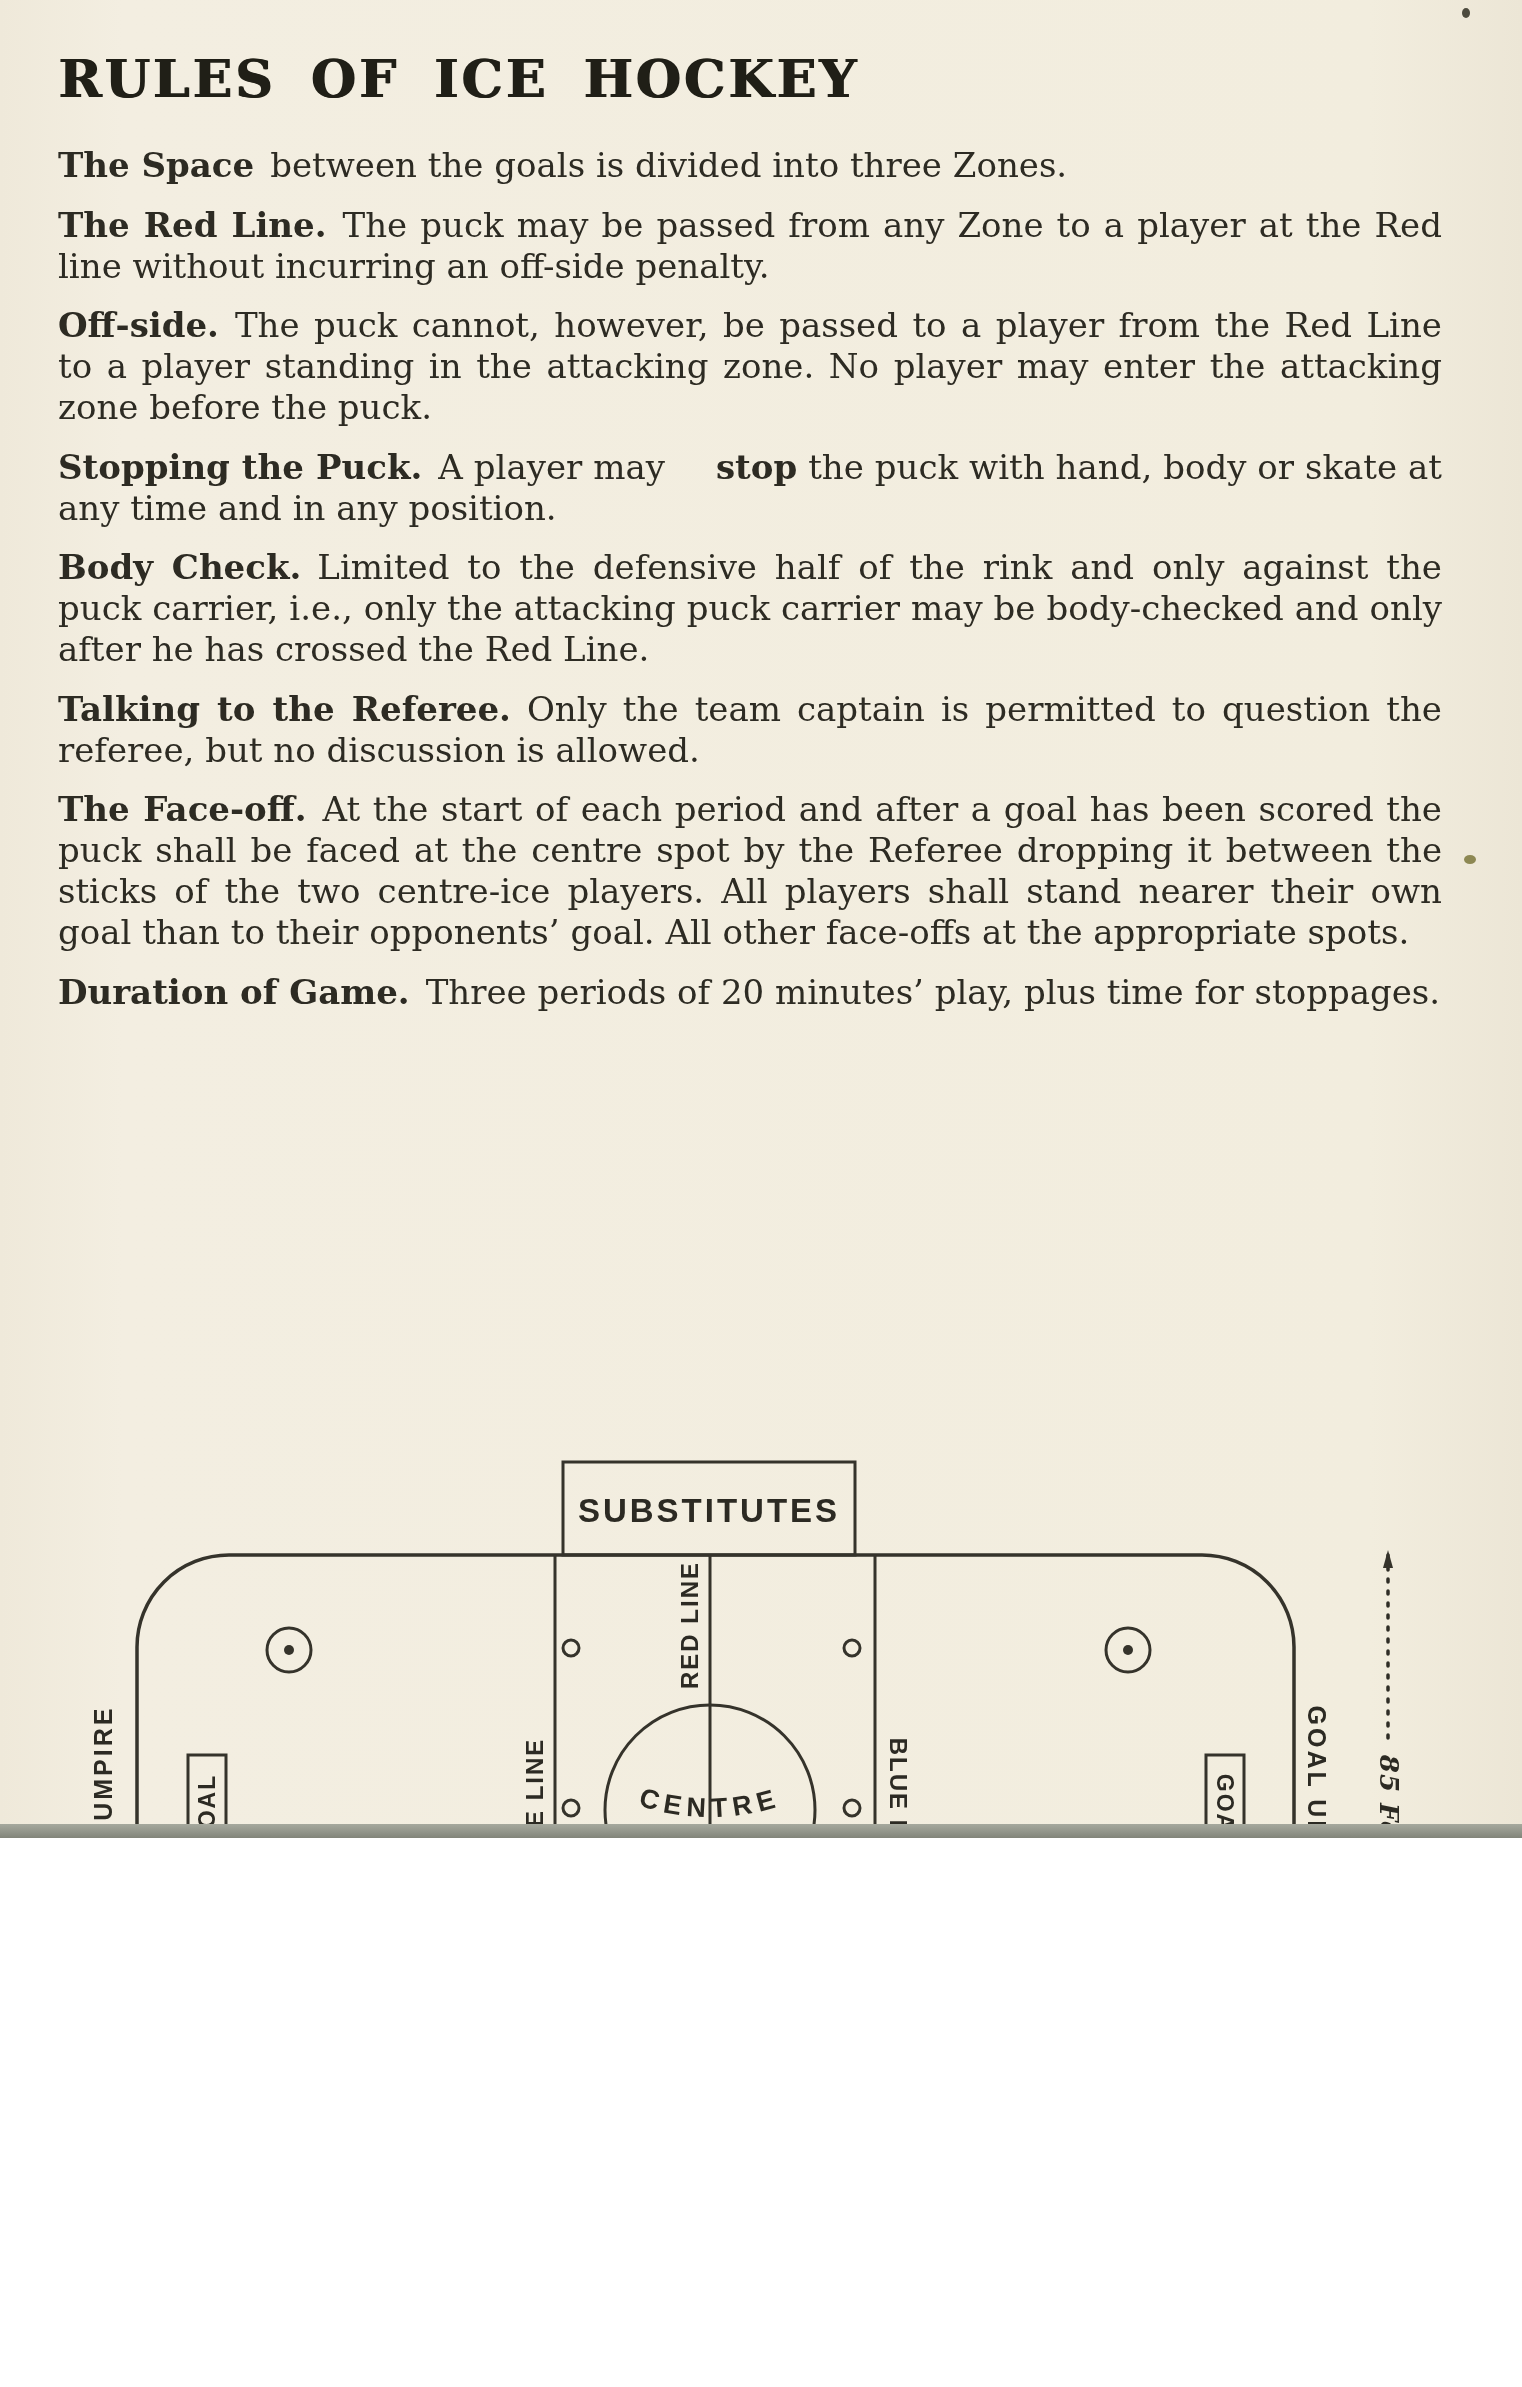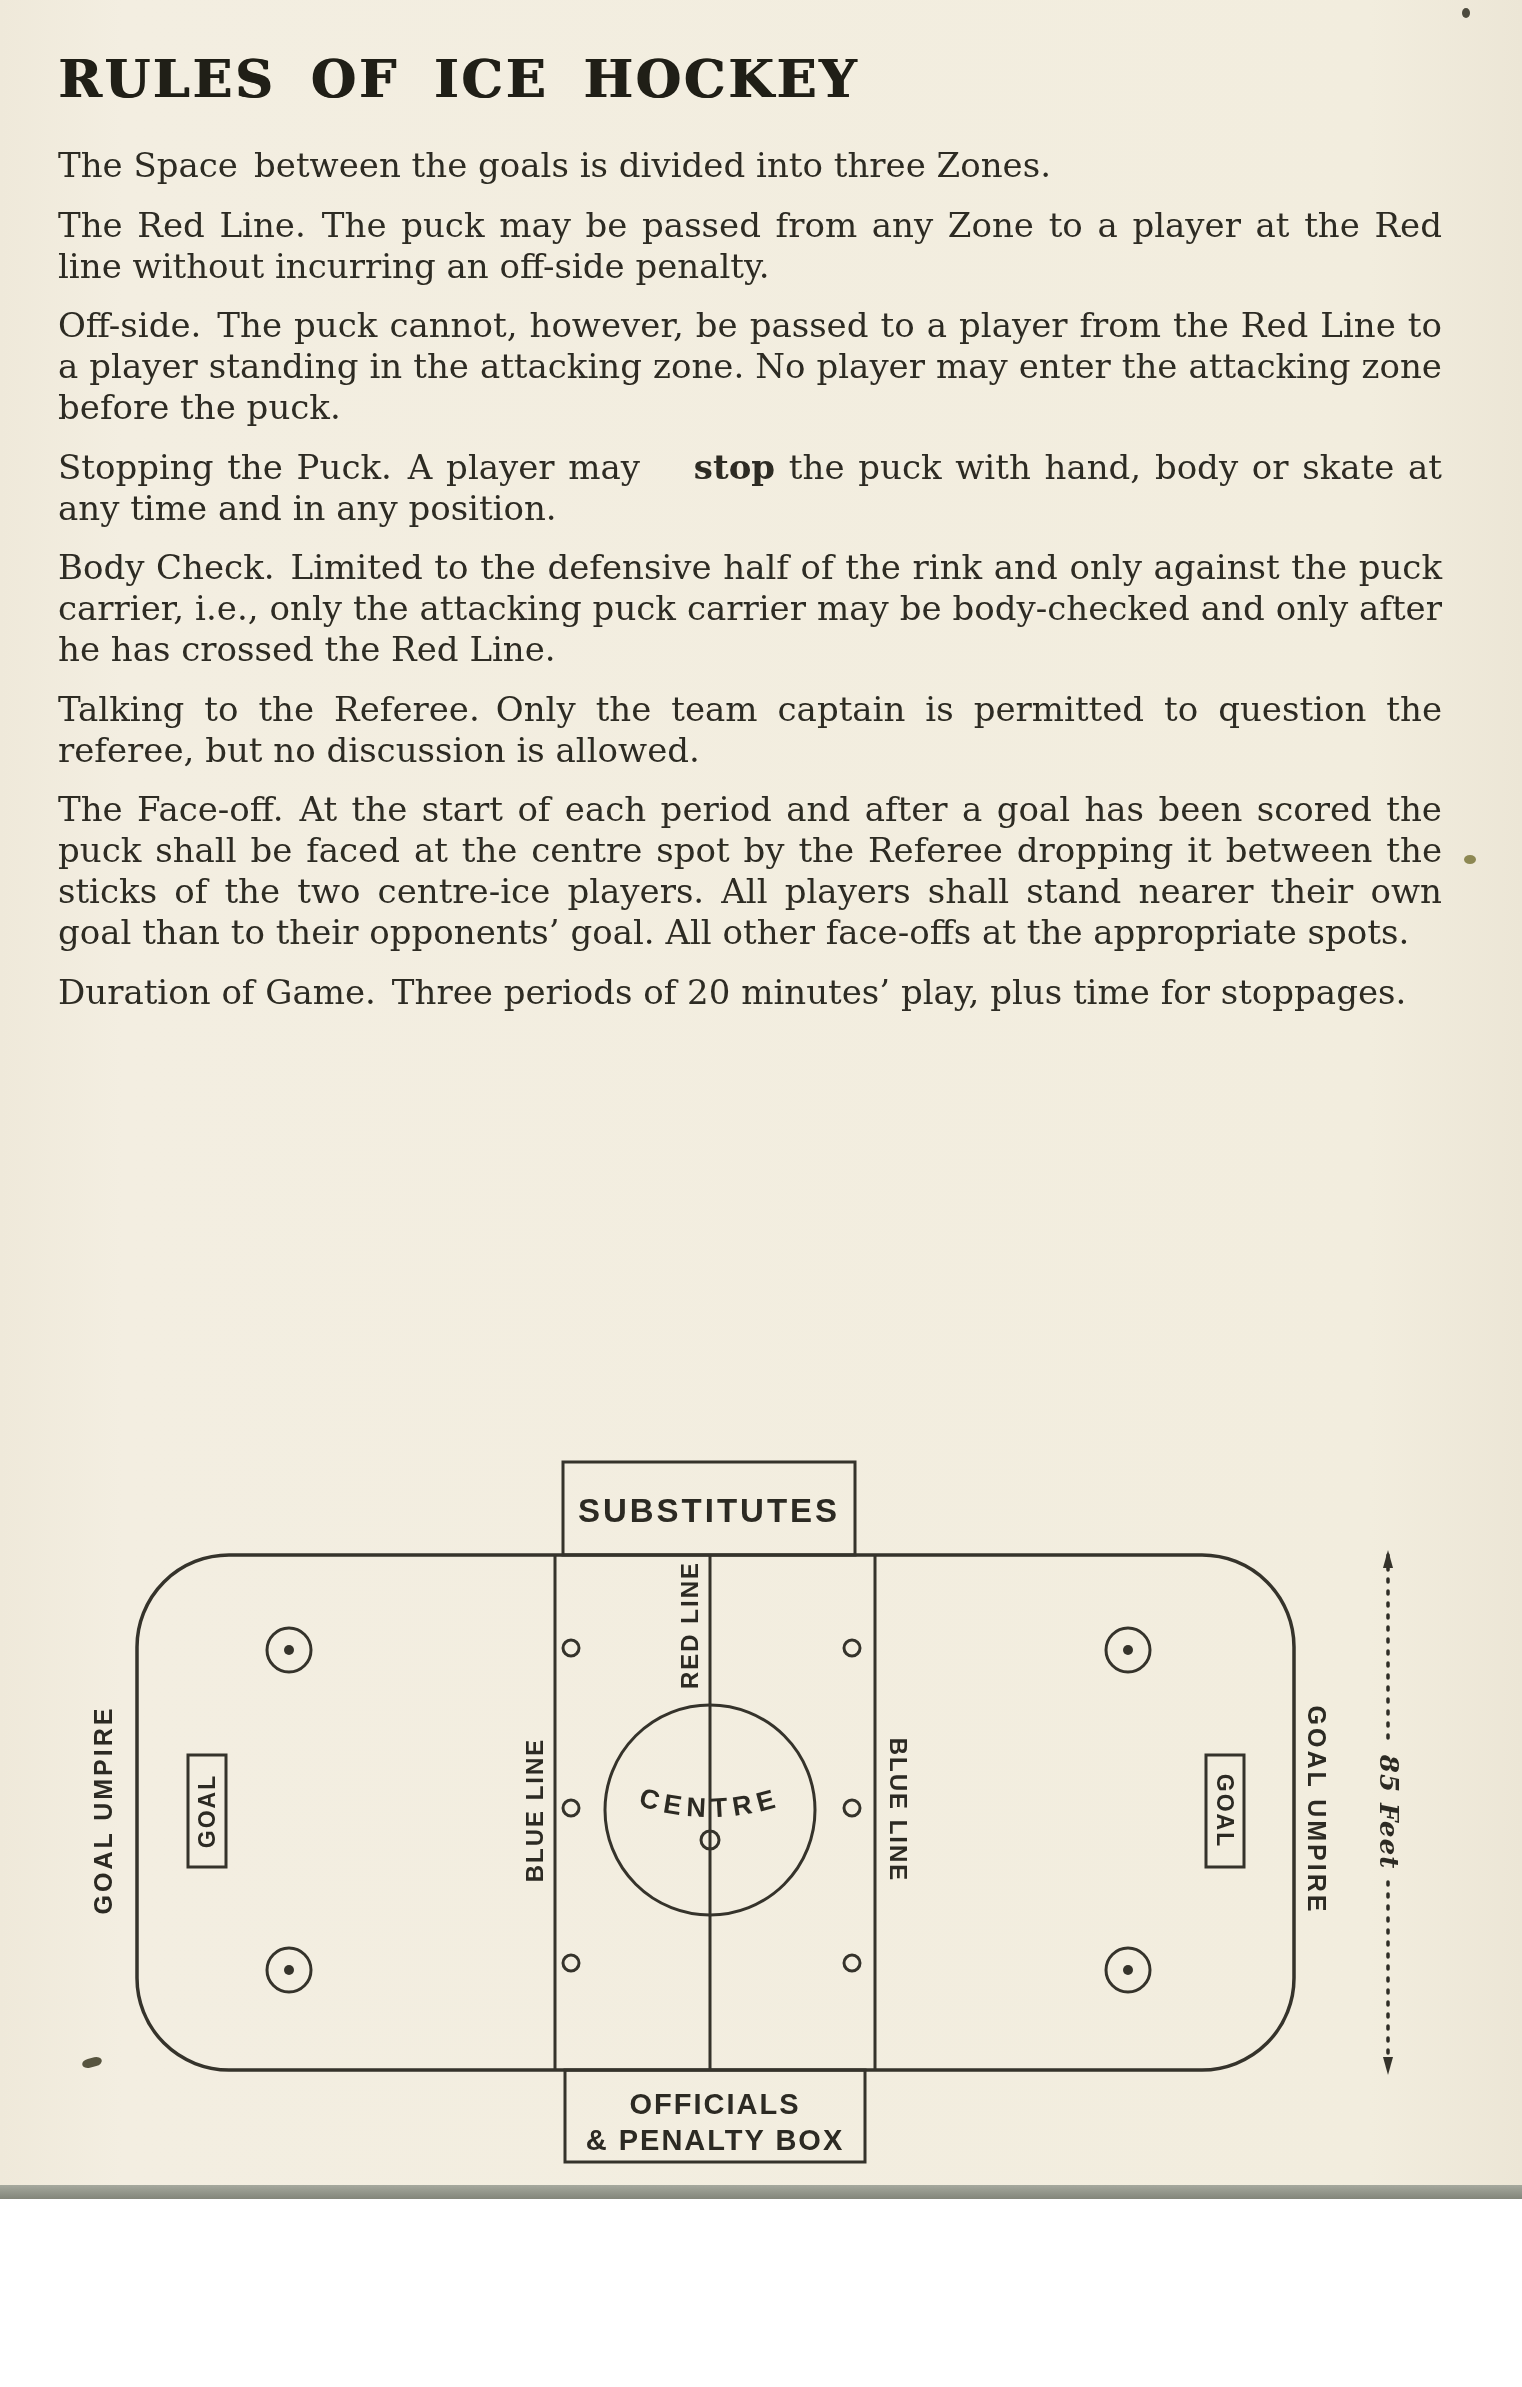--- a/index.html
+++ b/index.html
@@ -1,18 +1,18 @@
 <!DOCTYPE html>
 <html><head>
 <meta charset="utf-8">
 <style>
   html,body { margin:0; padding:0; }
   .page {
     position:relative;
-    width:1522px; height:2199px;
+    width:1522px; height:1838px;
     background:linear-gradient(90deg,#efe9da 0%,#f3eee1 8%,#f2edde 90%,#ece6d6 100%);
     font-family:"DejaVu Serif", serif;
     color:#2d2b23;
     overflow:hidden;
   }
   .content {
     position:absolute; left:58px; top:48px; width:1384px;
   }
   h1.title {
     margin:0 0 36px 0;
@@ -23,21 +23,21 @@
     word-spacing:14px;
     color:#201f17;
     text-shadow:1.2px 0 0 #201f17;
   }
   .content p {
     margin:0 0 19px 0;
     font-size:34px;
     line-height:1.2;
     text-align:justify;
   }
-  .lead { font-weight:400; padding-right:16px; }
+  .lead { font-weight:700; padding-right:16px; }
   .bmid { font-weight:700;margin-left:40px; }
 
   .diagram { position:absolute; left:0; top:1442px; width:1522px; height:860px; }
   .box, .rink, .ring { fill:none; stroke:#35332b; }
   .box  { stroke-width:3; }
   .rink { stroke-width:3.5; }
   .ring { stroke-width:3; }
   .line { stroke:#35332b; stroke-width:3; }
   .dot  { fill:#35332b; stroke:none; }
   .dash { stroke:#2f2d26; stroke-width:3.5; fill:none; stroke-linecap:round; }

